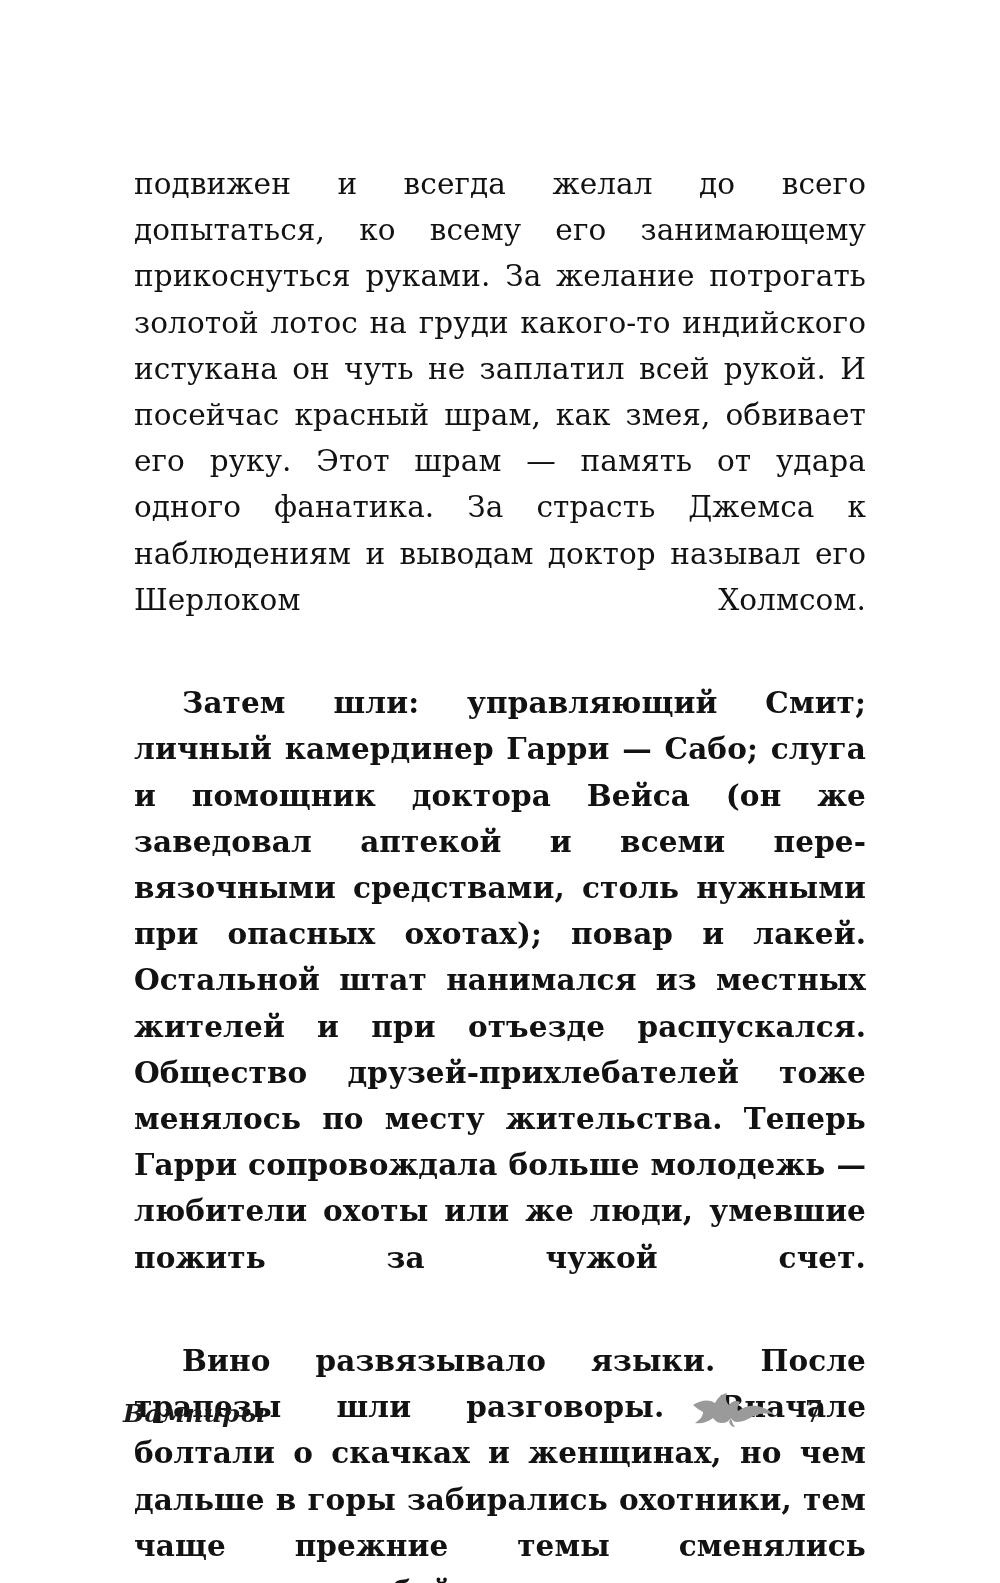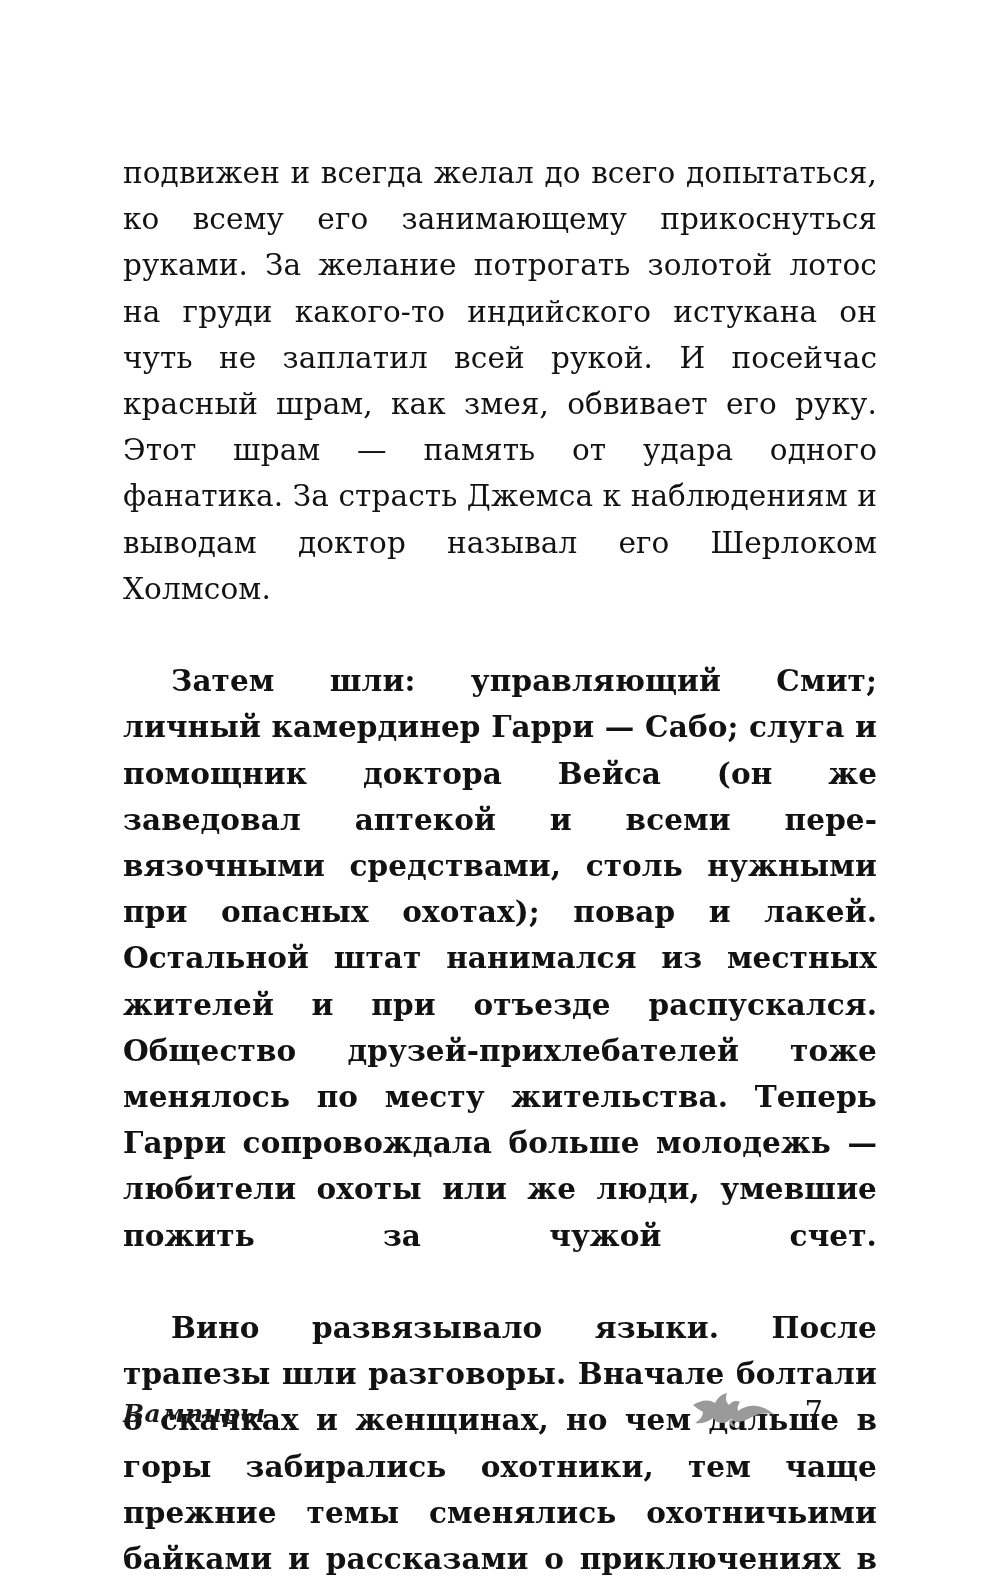--- a/index.html
+++ b/index.html
@@ -22,21 +22,21 @@
     width: 754px;
     font-family: "DejaVu Serif", "Liberation Serif", serif;
     font-size: 29.5px;
     line-height: 46.2px;
     color: #121212;
     text-align: justify;
     text-justify: inter-word;
     letter-spacing: 0.1px;
   }
   .text-block p {
-    margin: 0;
+    margin: 11px;
     text-indent: 0;
   }
   .text-block p.indented {
     text-indent: 48px;
     font-weight: bold;
   }
   
   .text-block p::after {
     content: "";
     display: inline-block;

